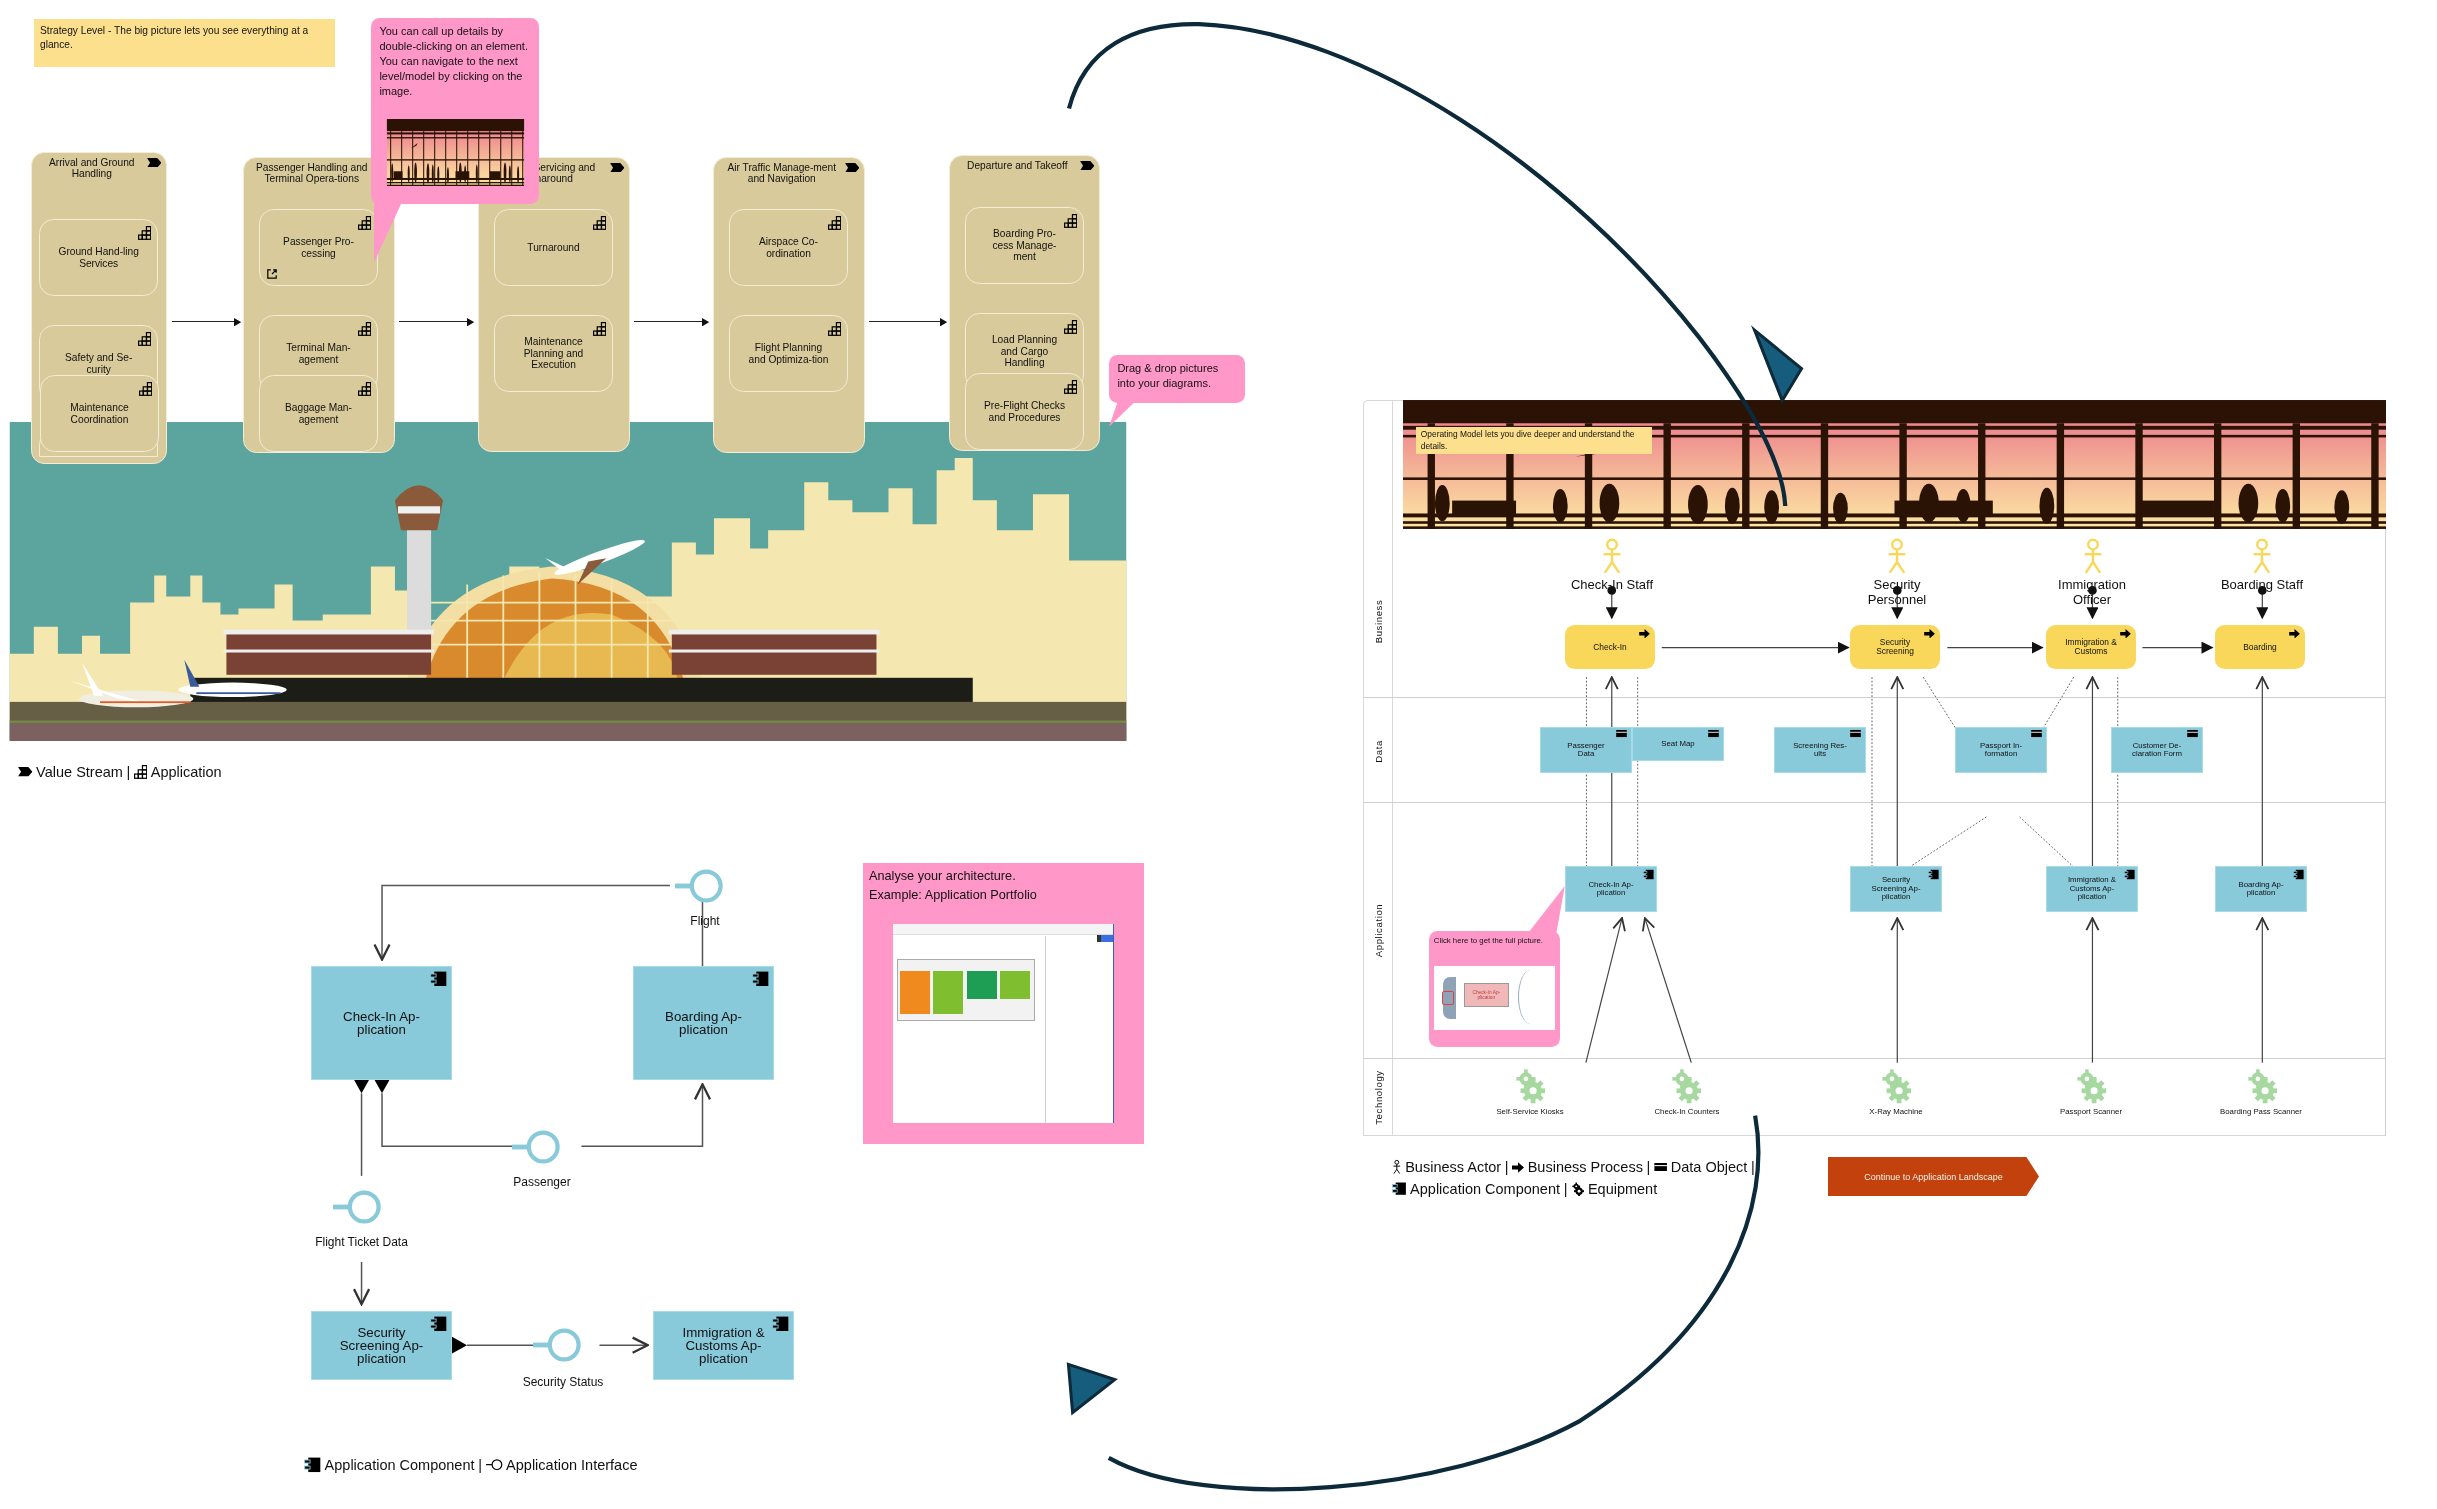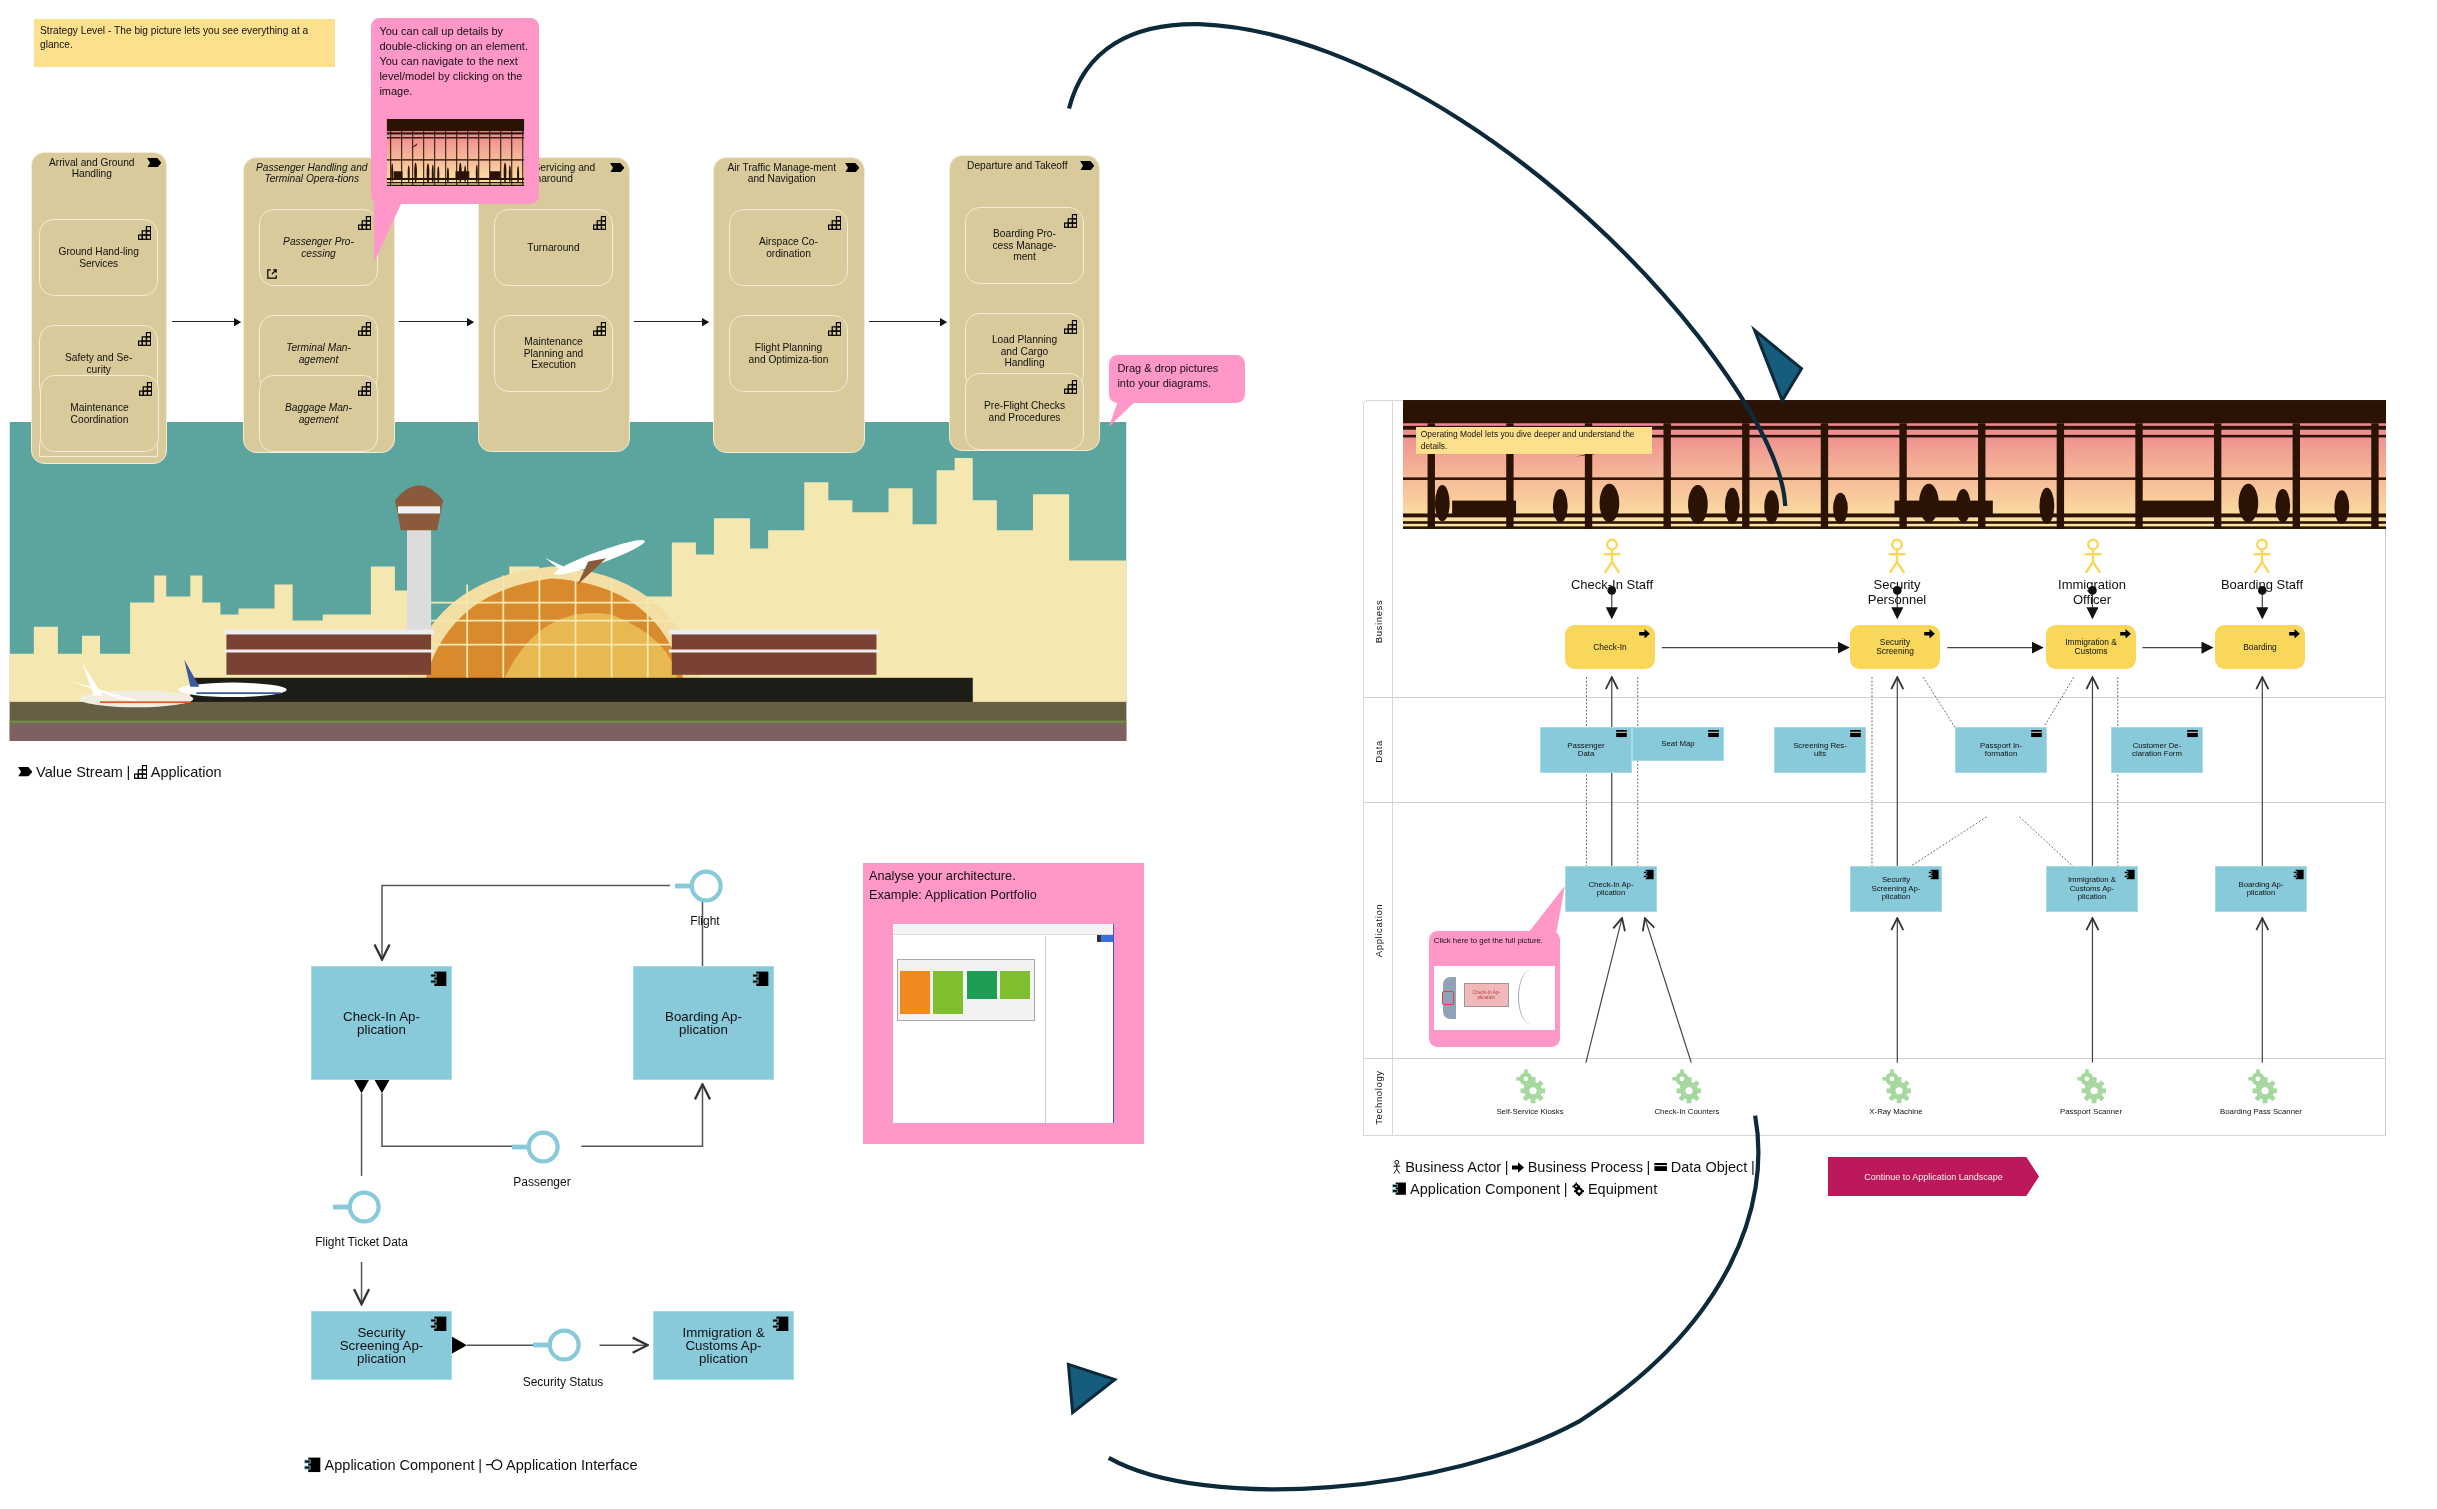--- a/index.html
+++ b/index.html
@@ -23,21 +23,21 @@
   .lane-label{position:absolute;width:29px;display:flex;align-items:center;justify-content:center;}
   .lane-label span{transform:rotate(-90deg);white-space:nowrap;font-size:9.6px;letter-spacing:0.6px;}
   .bp{position:absolute;background:#f8d75b;border-radius:9.6px;display:flex;align-items:center;justify-content:center;text-align:center;font-size:8.4px;line-height:9px;}
   .bp-icon{position:absolute;right:4.8px;top:3.6px;width:11px;height:9.6px;}
   .actor{position:absolute;width:24px;height:36px;}
   .actor-label{position:absolute;font-size:13px;text-align:center;width:96px;}
   .dob{position:absolute;background:#88c9da;border:1.2px solid #a8dbe8;box-sizing:border-box;display:flex;align-items:center;justify-content:center;text-align:center;font-size:7.8px;line-height:8.4px;}
   .dob-icon{position:absolute;right:3.6px;top:2.4px;width:11px;height:7.2px;}
   .gear{position:absolute;width:31px;height:36px;}
   .eq-label{position:absolute;font-size:7.8px;text-align:center;width:108px;}
-  .green-btn{position:absolute;background:#be185d;color:#e8f5e8;font-size:9px;display:flex;align-items:center;justify-content:center;clip-path:polygon(0 0,94% 0,100% 50%,94% 100%,0 100%);cursor:pointer;}
+  .green-btn{position:absolute;background:#c2410c;color:#e8f5e8;font-size:9px;display:flex;align-items:center;justify-content:center;clip-path:polygon(0 0,94% 0,100% 50%,94% 100%,0 100%);cursor:pointer;}
 </style>
 </head>
 <body>
 
 <svg width="0" height="0" style="position:absolute">
   <defs>
     <symbol id="sym-vs" viewBox="0 0 24 16">
         <path d="M0 0 H17 L24 8 L17 16 H0 L5 8 Z" fill="#000"></path>
       </symbol>
     <symbol id="sym-cap" viewBox="0 0 22 24">
@@ -238,21 +238,21 @@
   <div class="cap" style="left:7.2px;top:277px;width:119px;height:27px;overflow:hidden;border-radius:14.5px 14.5px 0 0;"></div>
 </div>
 
 <div class="abs cap" style="left:40px;top:375px;width:119px;height:77px;">
     <span>Maintenance Coordination</span>
     <svg class="cap-icon" viewBox="0 0 22 24" width="13.3" height="14.5">
       <use href="#sym-cap"></use>
     </svg>
   </div>
 
-<div class="abs vs-col" style="left:243px;top:157px;width:152px;height:296px;font-style:italic;">
+<div class="abs vs-col" style="left:243px;top:157px;width:152px;height:296px;">
   <div class="vs-title">Passenger Handling and Terminal Opera-tions</div>
   <svg class="vs-flag" viewBox="0 0 24 16" width="14.5" height="9.6">
       <use href="#sym-vs"></use>
     </svg>
   <div class="cap" style="left:15px;top:51px;width:119px;height:77px;">
       <span>Passenger Pro-cessing</span>
       <svg class="cap-icon" viewBox="0 0 22 24" width="13.3" height="14.5">
         <use href="#sym-cap"></use>
       </svg>
       <svg class="link-icon" viewBox="0 0 20 20">

